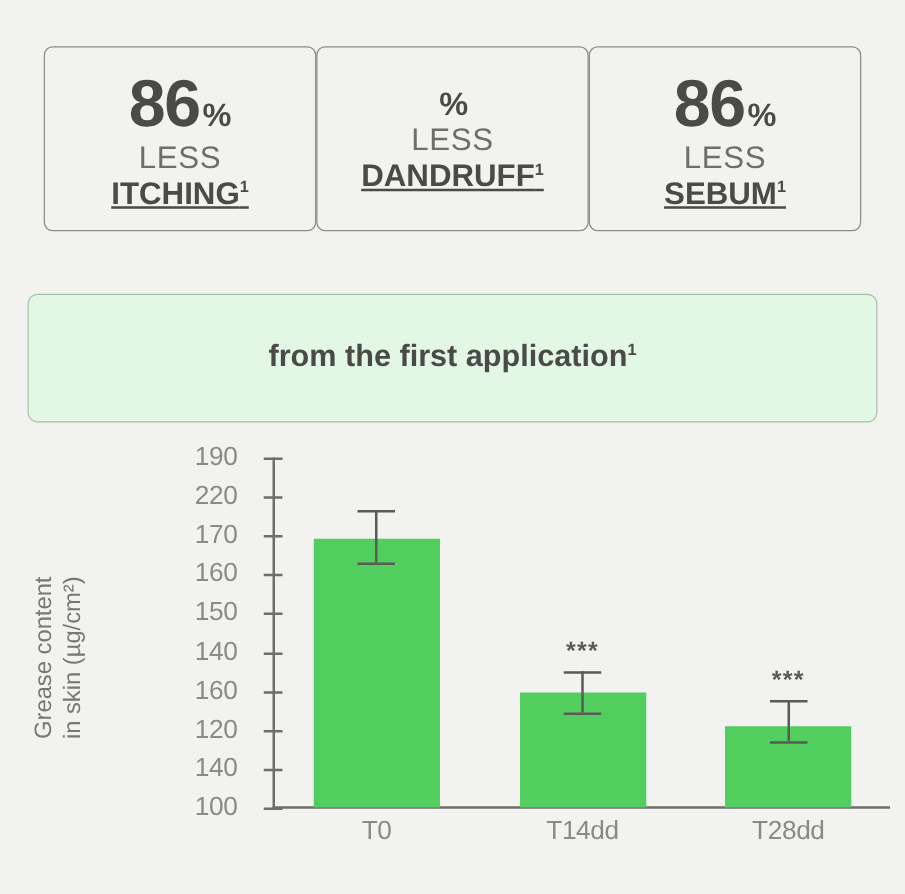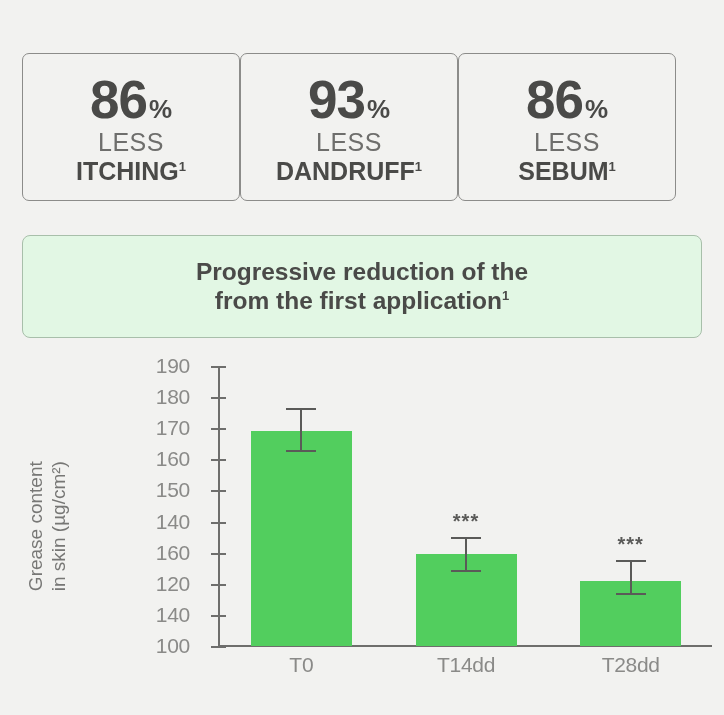--- a/index.html
+++ b/index.html
@@ -17,23 +17,22 @@
   }
 
   
   .stats-row {
     position: absolute;
     left: 22px;
     top: 37px;
     width: 680px;
     height: 148px;
     display: flex;
-    justify-content: flex-start;
+    justify-content: center;
     align-items: stretch;
-    margin-top: 16px;
   }
   .stat-card {
     width: 218px;
     box-sizing: border-box;
     border: 1px solid #8C8C8A;
     border-radius: 7px;
     background: #F2F2F0;
     display: flex;
     flex-direction: column;
     align-items: center;
@@ -66,20 +65,21 @@
     letter-spacing: 0.5px;
     line-height: 1.15;
   }
   .stat-label {
     font-size: 25px;
     font-weight: bold;
     color: #4A4A48;
     letter-spacing: 0px;
     line-height: 1.15;
     position: relative;
+    text-decoration: underline;
   }
   .stat-label sup {
     font-size: 13px;
     font-weight: bold;
     vertical-align: super;
     line-height: 0;
   }
 
   
   .banner {
@@ -220,55 +220,53 @@
     <div class="stat-percent-line">
       <span class="stat-value">86</span>
       <span class="stat-unit">%</span>
     </div>
     <div class="stat-less">LESS</div>
     <div class="stat-label"><span>ITCHING</span><sup>1</sup></div>
   </div>
 
   <div class="stat-card">
     <div class="stat-percent-line">
-      <span class="stat-value">93</span>
       <span class="stat-unit">%</span>
     </div>
     <div class="stat-less">LESS</div>
     <div class="stat-label"><span>DANDRUFF</span><sup>1</sup></div>
   </div>
 
   <div class="stat-card">
     <div class="stat-percent-line">
       <span class="stat-value">86</span>
       <span class="stat-unit">%</span>
     </div>
     <div class="stat-less">LESS</div>
     <div class="stat-label"><span>SEBUM</span><sup>1</sup></div>
   </div>
 
 </div>
 
 <div class="banner">
   <div class="banner-text">
-    <div>Progressive reduction of the</div>
     <div><span>from the first application</span><sup>1</sup></div>
   </div>
 </div>
 
 <div class="chart-wrap">
 
   <div class="y-axis-title">
     <div>Grease content</div>
     <div>in skin (µg/cm²)</div>
   </div>
 
   <div class="y-ticklabels" id="y-ticklabels">
       <div class="y-ticklabel" style="top: 10px;">190</div>
-      <div class="y-ticklabel" style="top: 41.1111px;">180</div>
+      <div class="y-ticklabel" style="top: 41.1111px;">220</div>
       <div class="y-ticklabel" style="top: 72.2222px;">170</div>
       <div class="y-ticklabel" style="top: 103.333px;">160</div>
       <div class="y-ticklabel" style="top: 134.444px;">150</div>
       <div class="y-ticklabel" style="top: 165.556px;">140</div>
       <div class="y-ticklabel" style="top: 196.667px;">160</div>
       <div class="y-ticklabel" style="top: 227.778px; margin-left: 36px;">120</div>
       <div class="y-ticklabel" style="top: 258.889px;">140</div>
       <div class="y-ticklabel" style="top: 290px;">100</div>
     </div>
 

